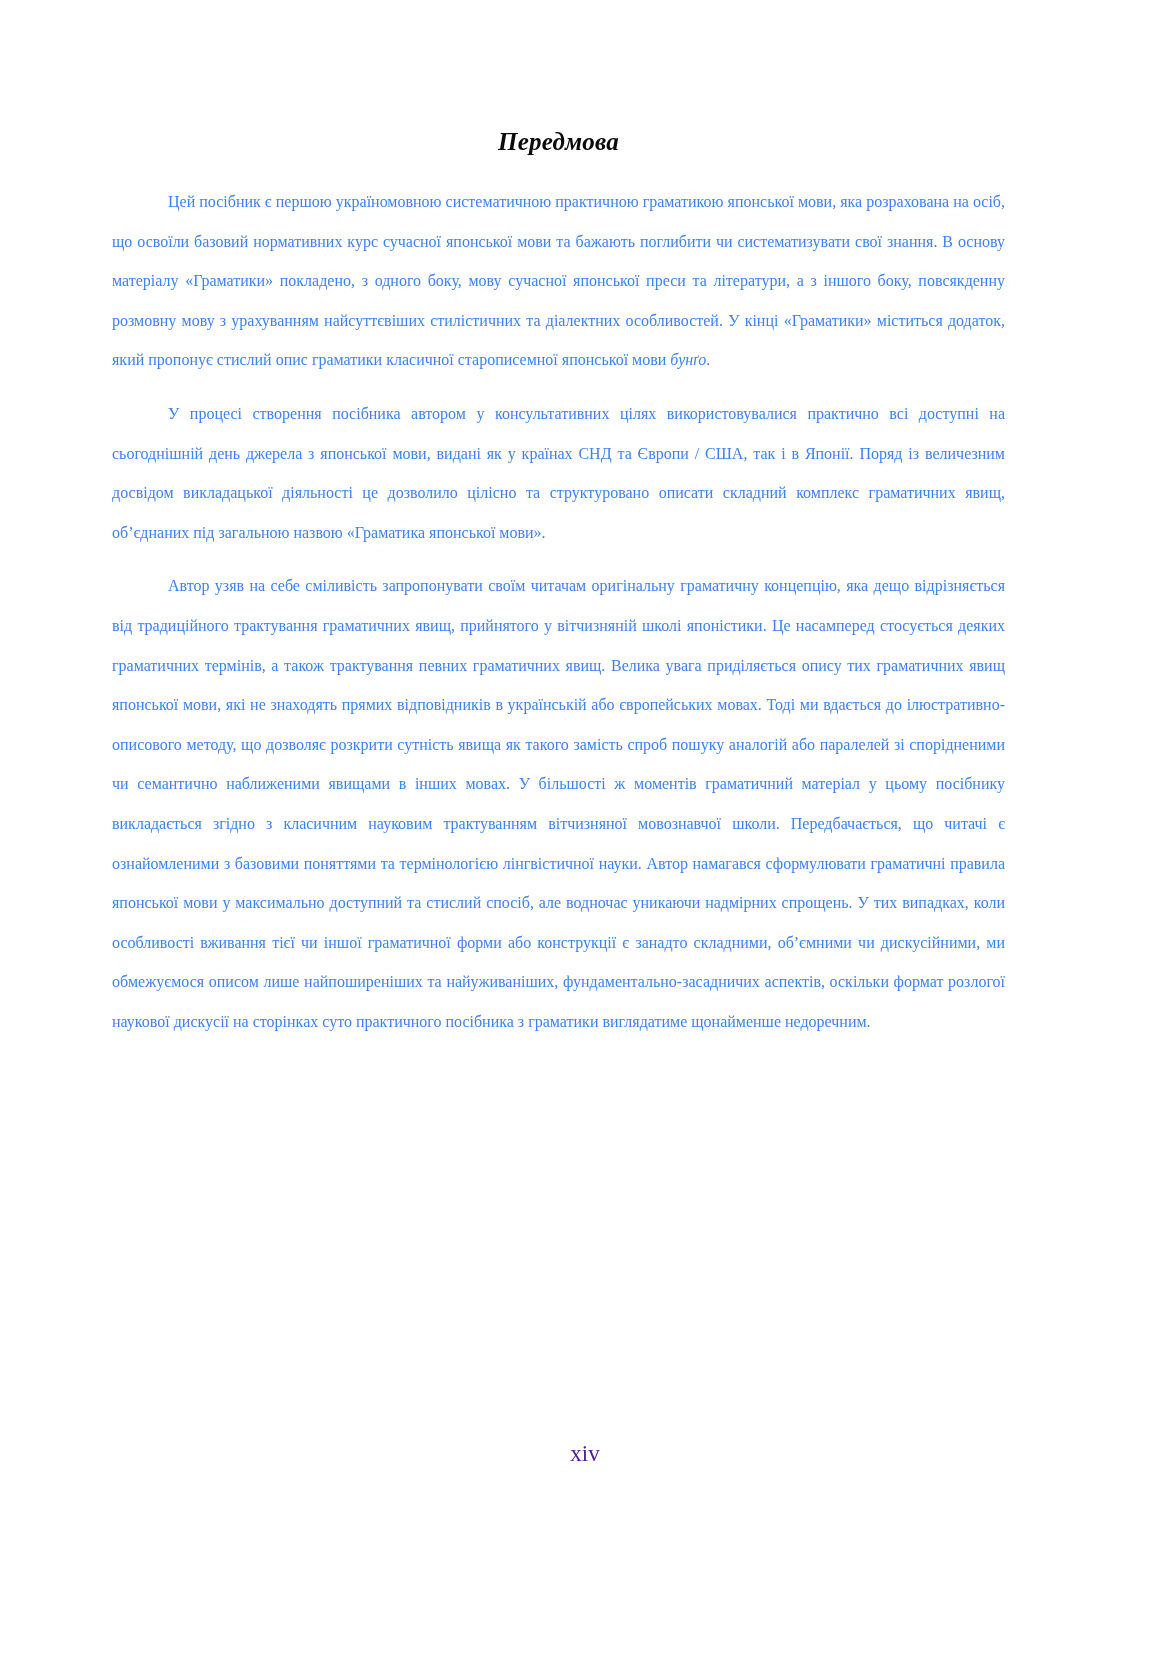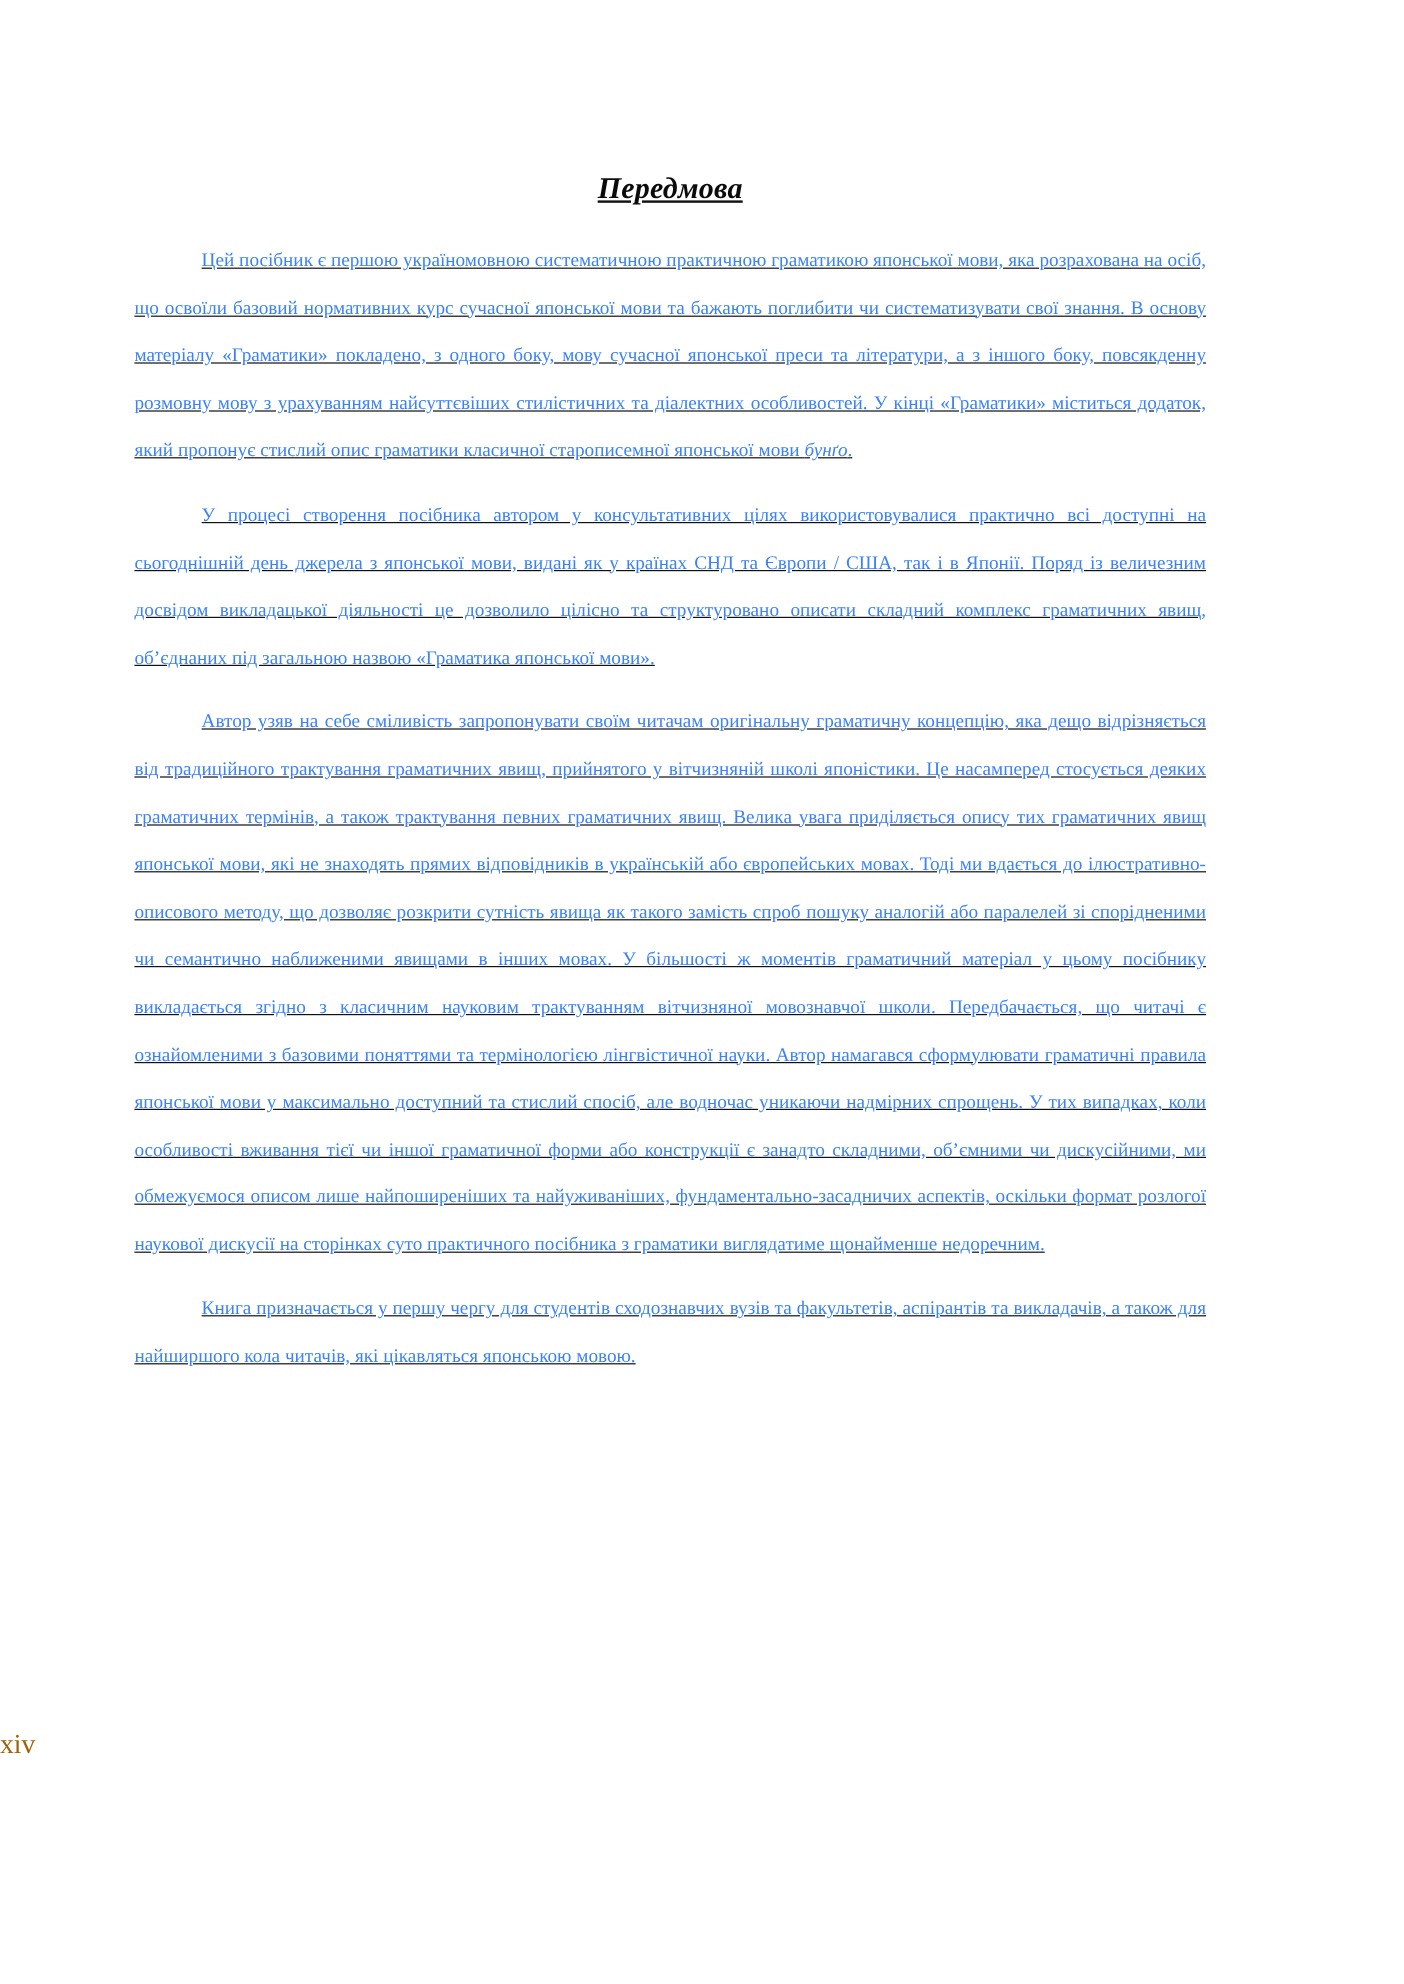--- a/index.html
+++ b/index.html
@@ -16,23 +16,22 @@
     width: 1170px;
     height: 1653px;
     margin: 0 auto;
     background: #ffffff;
     box-sizing: border-box;
     overflow: hidden;
   }
   .content {
     position: absolute;
     left: 112px;
-    top: 144px;
+    top: 128px;
     width: 893px;
-    text-decoration: underline;
   }
   .doc-title {
     font-size: 25px;
     font-weight: bold;
     font-style: italic;
     text-align: center;
     margin: 0 0 26px 0;
     letter-spacing: 0.2px;
     color: #0b0b0b;
   }
@@ -51,39 +50,39 @@
     margin-top: 14px;
   }
   .para .term {
     font-style: italic;
   }
   .page-number {
     position: absolute;
     left: 0;
     right: 0;
     top: 1440px;
+    text-align: center;
     font-size: 23px;
     line-height: 28px;
-    color: #a16207;
+    color: #4c1d95;
   }
 </style>
 </head>
 <body>
 
 <div class="page">
 
   <div class="content">
 
     <h1 class="doc-title">Передмова</h1>
 
     <p class="para"><span>Цей посібник є першою україномовною систематичною практичною граматикою японської мови, яка розрахована на осіб, що освоїли базовий нормативних курс сучасної японської мови та бажають поглибити чи систематизувати свої знання. В основу матеріалу «Граматики» покладено, з одного боку, мову сучасної японської преси та літератури, а з іншого боку, повсякденну розмовну мову з урахуванням найсуттєвіших стилістичних та діалектних особливостей. У кінці «Граматики» міститься додаток, який пропонує стислий опис граматики класичної старописемної японської мови </span><span class="term">бунґо</span><span>.</span></p>
 
     <p class="para">У процесі створення посібника автором у консультативних цілях використовувалися практично всі доступні на сьогоднішній день джерела з японської мови, видані як у країнах СНД та Європи / США, так і в Японії. Поряд із величезним досвідом викладацької діяльності це дозволило цілісно та структуровано описати складний комплекс граматичних явищ, об’єднаних під загальною назвою «Граматика японської мови».</p>
 
     <p class="para">Автор узяв на себе сміливість запропонувати своїм читачам оригінальну граматичну концепцію, яка дещо відрізняється від традиційного трактування граматичних явищ, прийнятого у вітчизняній школі японістики. Це насамперед стосується деяких граматичних термінів, а також трактування певних граматичних явищ. Велика увага приділяється опису тих граматичних явищ японської мови, які не знаходять прямих відповідників в українській або європейських мовах. Тоді ми вдається до ілюстративно-описового методу, що дозволяє розкрити сутність явища як такого замість спроб пошуку аналогій або паралелей зі спорідненими чи семантично наближеними явищами в інших мовах. У більшості ж моментів граматичний матеріал у цьому посібнику викладається згідно з класичним науковим трактуванням вітчизняної мовознавчої школи. Передбачається, що читачі є ознайомленими з базовими поняттями та термінологією лінгвістичної науки. Автор намагався сформулювати граматичні правила японської мови у максимально доступний та стислий спосіб, але водночас уникаючи надмірних спрощень. У тих випадках, коли особливості вживання тієї чи іншої граматичної форми або конструкції є занадто складними, об’ємними чи дискусійними, ми обмежуємося описом лише найпоширеніших та найуживаніших, фундаментально-засадничих аспектів, оскільки формат розлогої наукової дискусії на сторінках суто практичного посібника з граматики виглядатиме щонайменше недоречним.</p>
 
-    <p class="para">Книга призначається у першу чергу для студентів сходознавчих вузів та факультетів, аспірантів та викладачів, а також для найширшого кола читачів, які цікавляться японською мовою.</p>
 
   </div>
 
   <div class="page-number">xiv</div>
 
 </div>
 
 </body></html>

